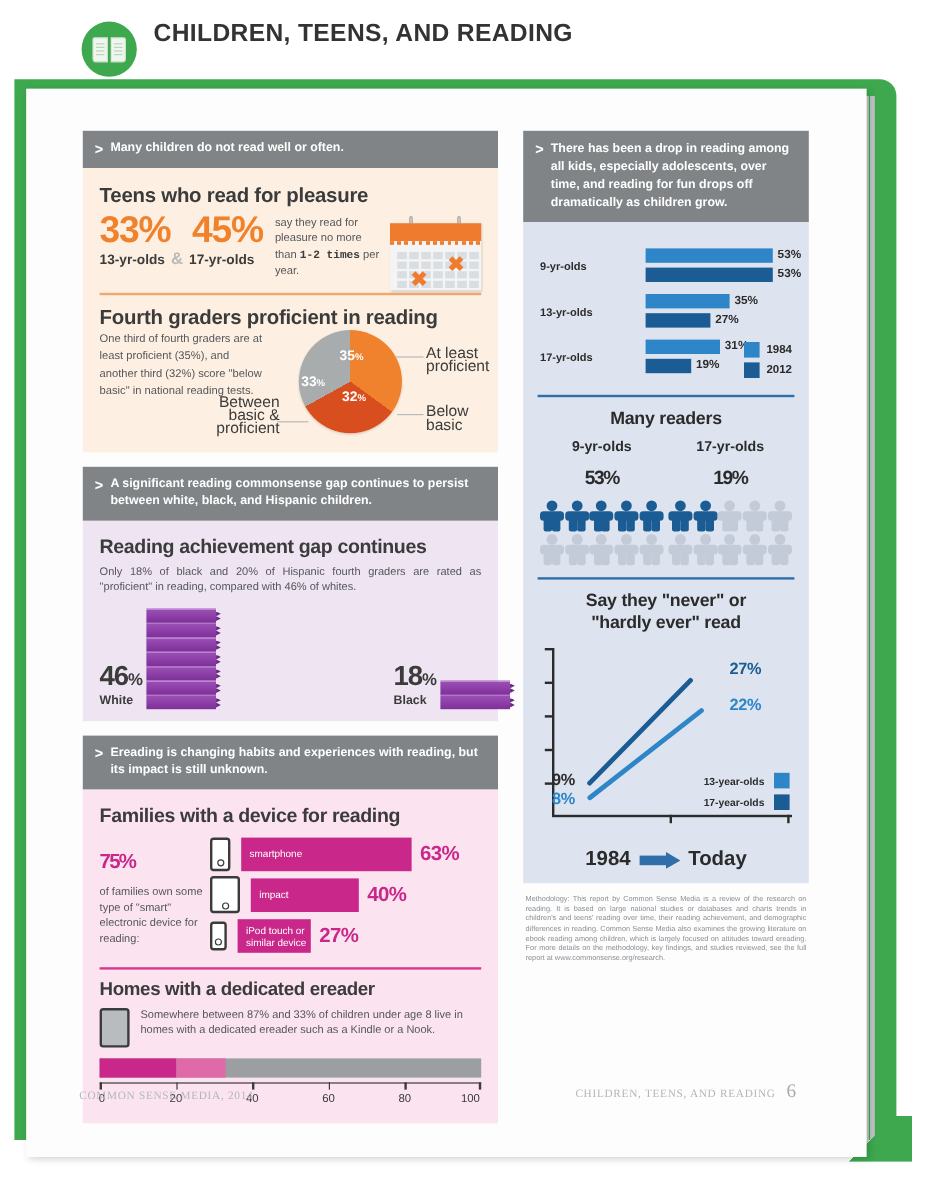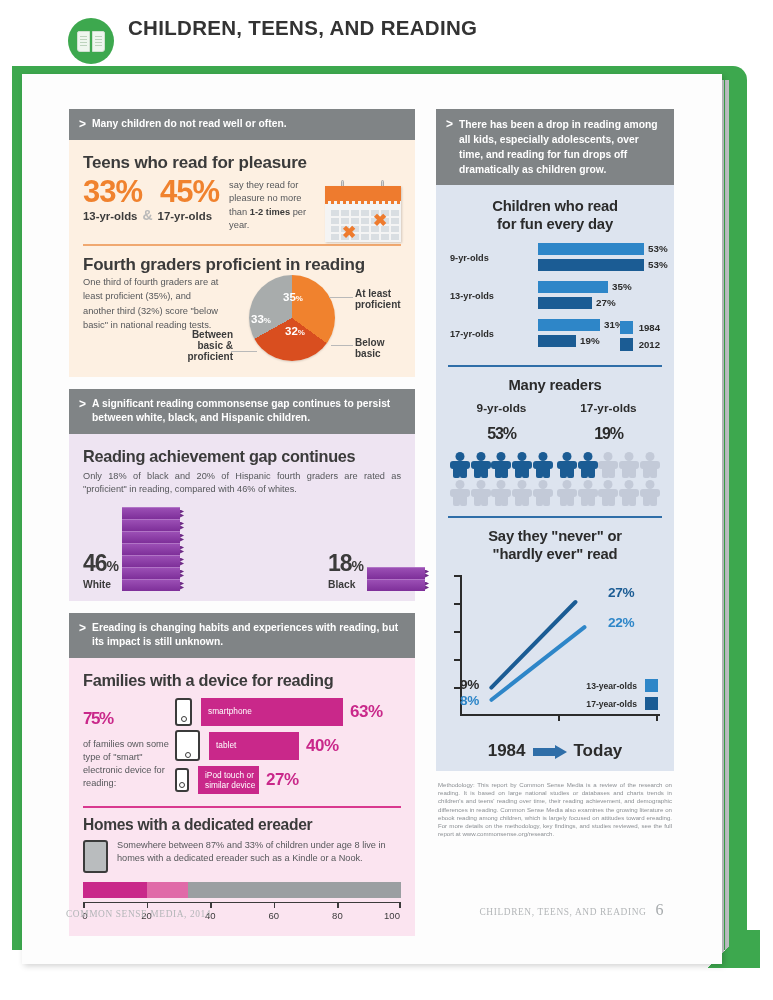--- a/index.html
+++ b/index.html
@@ -67,21 +67,21 @@
   .sec-head .chev { font-weight: bold; font-size: 12px; line-height: 14.5px; }
 
   
   .panel-orange { background: #fdf0e2; padding: 13px 14px 12px 14px; position: relative; }
   .ttl-orange { font-size: 17px; font-weight: bold; color: #3b3b3b; letter-spacing: -.2px; }
   .teens-row { display: flex; align-items: flex-start; margin-top: 2px; }
   .big-orange { font-size: 31px; font-weight: bold; color: #F0822E; line-height: 34px; letter-spacing: -1px; }
   .amp { font-size: 14px; color: #b9b9b9; font-weight: bold; }
   .lbl-dark { font-size: 11.4px; font-weight: bold; color: #3b3b3b; }
   .teens-note { font-size: 9.3px; line-height: 13.5px; color: #55575a; width: 92px; margin-left: 10px; margin-top: 4px;}
-  .teens-note b { color: #3b3b3b; }
+  .teens-note b { color: #3b3b3b; font-family: Liberation Mono, monospace; }
 
   .calendar { position: absolute; right: 14px; top: 40px; width: 76px; height: 62px; }
   .cal-body { position: absolute; left: 0; top: 6px; width: 76px; height: 56px; background: #f4f4f4; box-shadow: 1px 1px 2px rgba(0,0,0,.16); }
   .cal-top { position: absolute; left: 0; top: 0; width: 76px; height: 15px; background: #EE7B2E; }
   .cal-perf { position: absolute; left: 0; top: 15px; width: 76px; height: 3px;
      background: repeating-linear-gradient(90deg, #EE7B2E 0 3px, #f4f4f4 3px 6px); }
   .cal-ring { position: absolute; width: 3px; height: 13px; background: #d8d8d8; border: 1px solid #a9a9a9; border-radius: 2px; top: 0; }
   .cal-grid { position: absolute; left: 6px; top: 24px; display: grid; grid-template-columns: repeat(7, 8px); gap: 2px; }
   .cal-grid i { width: 8px; height: 6px; background: #d9dee2; display: block; }
   .cal-x { position: absolute; color: #EE7B2E; font-size: 17px; font-weight: bold; }
@@ -93,21 +93,21 @@
   .pie {
     position: absolute; left: 30px; top: 2px; width: 86px; height: 86px; border-radius: 50%;
     background: conic-gradient(
       #F0822E 0deg 126deg,
       #D94E1F 126deg 241deg,
       #A8ACAC 241deg 360deg);
     box-shadow: 0 1px 2px rgba(0,0,0,.15);
   }
   .pie-lbl { position: absolute; color: #ffffff; font-weight: bold; font-size: 11.5px; }
   .pie-lbl span { font-size: 8px; }
-  .pie-leg { position: absolute; font-size: 10px; font-weight: bold; color: #3b3b3b; line-height: 11px; }
+  .pie-leg { position: absolute; font-size: 13px; font-weight: normal; color: #3b3b3b; line-height: 11px; }
   .lead { position: absolute; background: #b9b9b9; height: 1px; }
 
   
   .panel-purple { background: #eee4f2; padding: 13px 14px 10px 14px; }
   .ttl-purple { font-size: 16.3px; font-weight: bold; color: #3b3b3b; letter-spacing: -.3px; }
   .gap-note { font-size: 9.2px; line-height: 13.5px; color: #55575a; margin-top: 4px; text-align: justify; }
   .gap-chart { position: relative; height: 88px; margin-top: 6px; }
   .gap-grp { position: absolute; bottom: 0; display: flex; align-items: flex-end; gap: 4px; }
   .gap-num { font-size: 23px; font-weight: bold; color: #3b3b3b; line-height: 23px; letter-spacing: -1px; }
   .gap-num span { font-size: 14px; }
@@ -373,21 +373,21 @@
           <div class="fam-note">of families own some type of "smart" electronic device for reading:</div>
         </div>
         <div class="dev-rows">
           <div class="dev-row">
             <div class="phone"></div>
             <div class="dev-bar" style="width:142px">smartphone</div>
             <div class="dev-pct">63%</div>
           </div>
           <div class="dev-row">
             <div class="phone tab"></div>
-            <div class="dev-bar" style="width:90px">tablet</div>
+            <div class="dev-bar" style="width:90px">impact</div>
             <div class="dev-pct">40%</div>
           </div>
           <div class="dev-row">
             <div class="phone sm"></div>
             <div class="dev-bar" style="width:61px;line-height:10px">iPod touch or<br>similar device</div>
             <div class="dev-pct">27%</div>
           </div>
         </div>
       </div>
 
@@ -423,24 +423,20 @@
 
   <div class="col-right">
 
     <div class="sec-head" style="line-height:15px">
       <span class="chev">&gt;</span>
       <span>There has been a drop in reading among all kids, especially adolescents, over time, and reading for fun drops off dramatically as children grow.</span>
     </div>
 
     <div class="panel-blue">
 
-      <div class="ttl-blue">
-        <span>Children who read</span><br>
-        <span>for fun every day</span>
-      </div>
 
       <div class="bluechart">
         <div class="bc-lbl" style="left:2px;top:10px">9-yr-olds</div>
         <div class="bc-bar" style="top:0;  width:106px;background:#2E86C8"></div>
         <div class="bc-val" style="left:200px;top:0">53%</div>
         <div class="bc-bar" style="top:16px;width:106px;background:#1B5C94"></div>
         <div class="bc-val" style="left:200px;top:16px">53%</div>
 
         <div class="bc-lbl" style="left:2px;top:48px">13-yr-olds</div>
         <div class="bc-bar" style="top:38px;width:70px;background:#2E86C8"></div>

